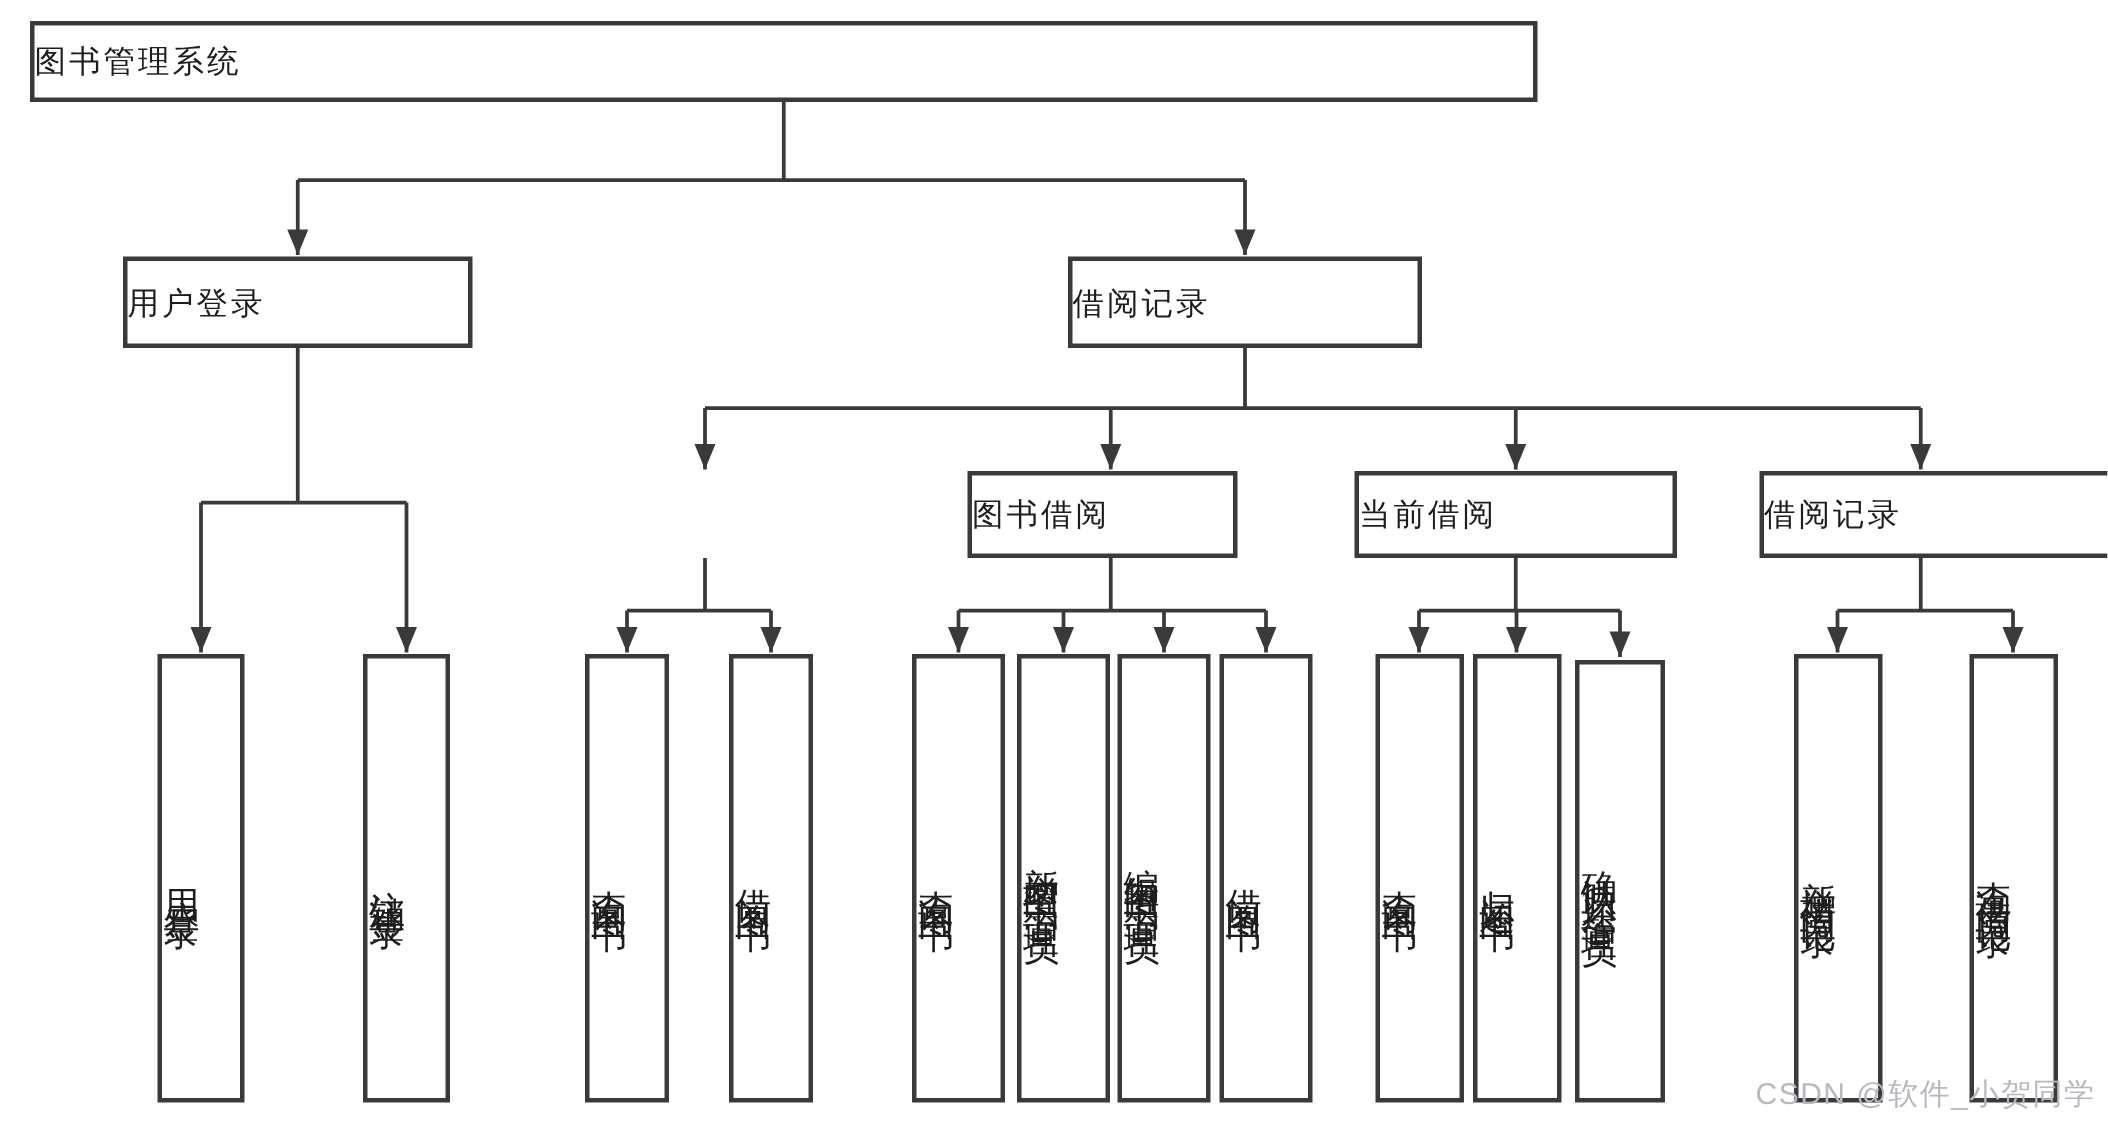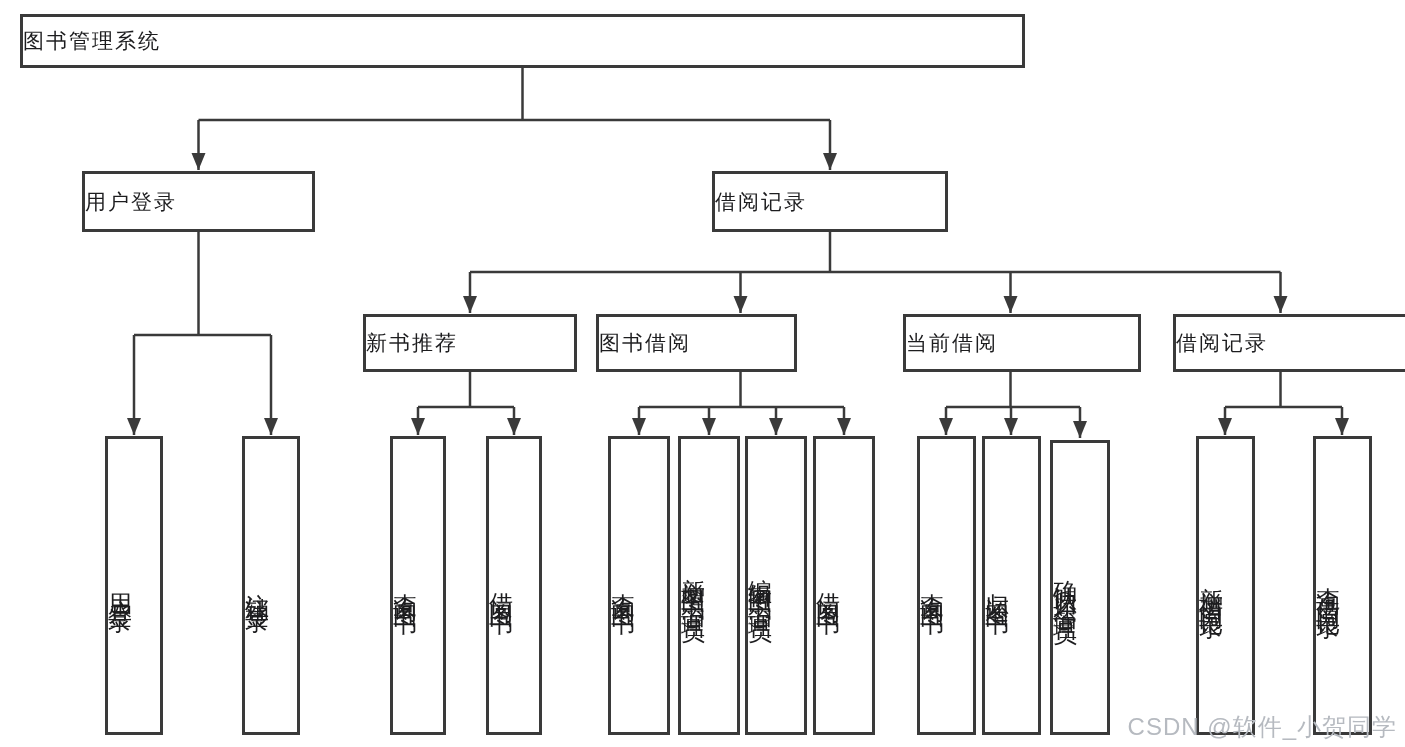--- a/index.html
+++ b/index.html
@@ -31,21 +31,21 @@
   .vnode span{
     writing-mode:vertical-rl;
     text-orientation:mixed;
     font-size:24px;
     letter-spacing:6px;
     line-height:1;
   }
   .watermark{
     position:absolute;
     right:8px;bottom:4px;
-    font-size:24px;
+    font-size:20px;
     color:var(--watermark);
     letter-spacing:1px;
     white-space:nowrap;
   }
 </style>
 </head>
 <body>
 
 <div class="canvas">
 
@@ -101,27 +101,24 @@
     <span>图书管理系统</span>
   </div>
 
   <div class="node hnode" style="left:82px;top:171px;width:233px;height:61px">
     <span>用户登录</span>
   </div>
   <div class="node hnode" style="left:712px;top:171px;width:236px;height:61px">
     <span>借阅记录</span>
   </div>
 
-  <div class="node hnode" style="left:363px;top:314px;width:214px;height:58px">
-    <span>新书推荐</span>
-  </div>
-  <div class="node hnode" style="left:596px;top:314px;width:201px;height:58px">
+  <div class="node hnode" style="left:645px;top:314px;width:180px;height:58px">
     <span>图书借阅</span>
   </div>
-  <div class="node hnode" style="left:903px;top:314px;width:238px;height:58px">
+  <div class="node hnode" style="left:903px;top:314px;width:215px;height:58px">
     <span>当前借阅</span>
   </div>
   <div class="node hnode" style="left:1173px;top:314px;width:255px;height:58px">
     <span>借阅记录</span>
   </div>
 
   <div class="node vnode" style="left:105px;top:436px;width:58px;height:299px">
     <span>用户登录</span>
   </div>
   <div class="node vnode" style="left:242px;top:436px;width:58px;height:299px">

